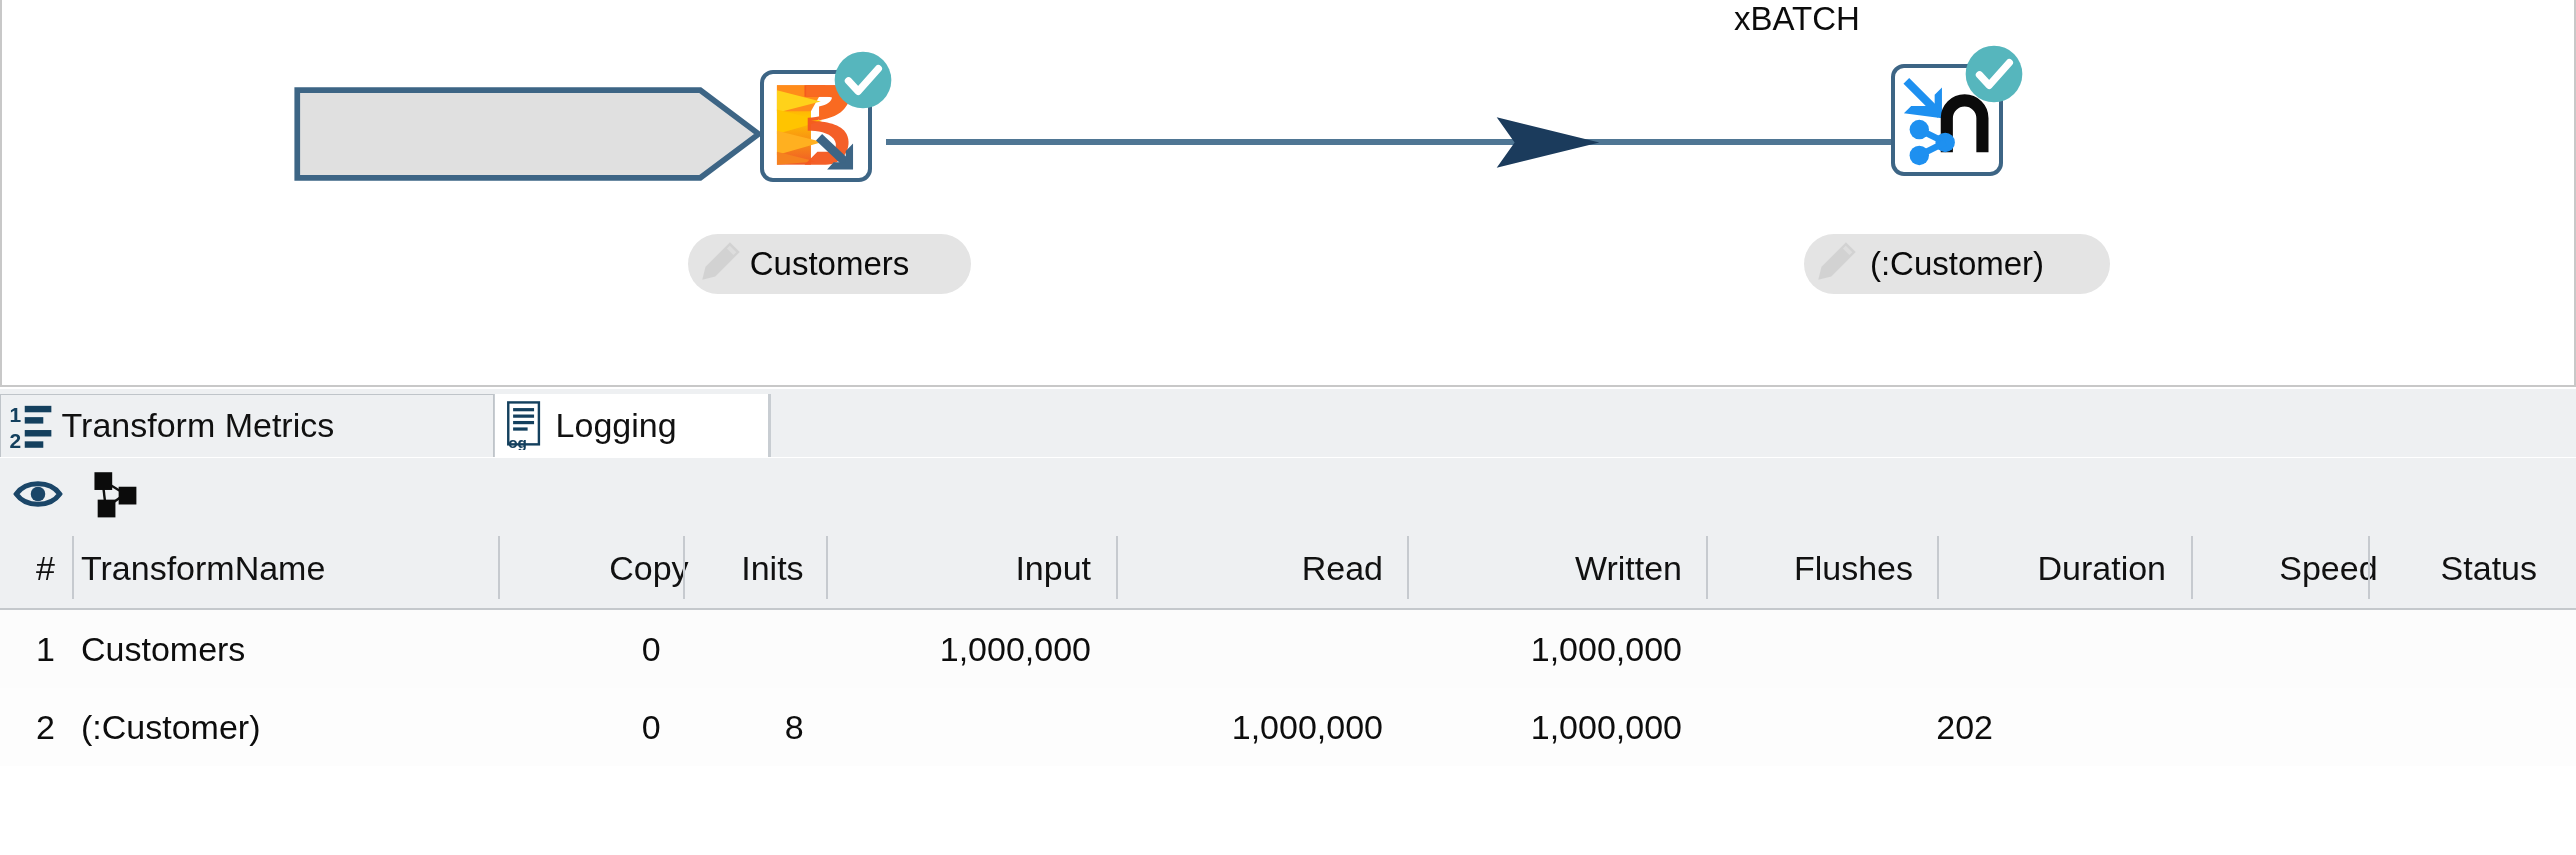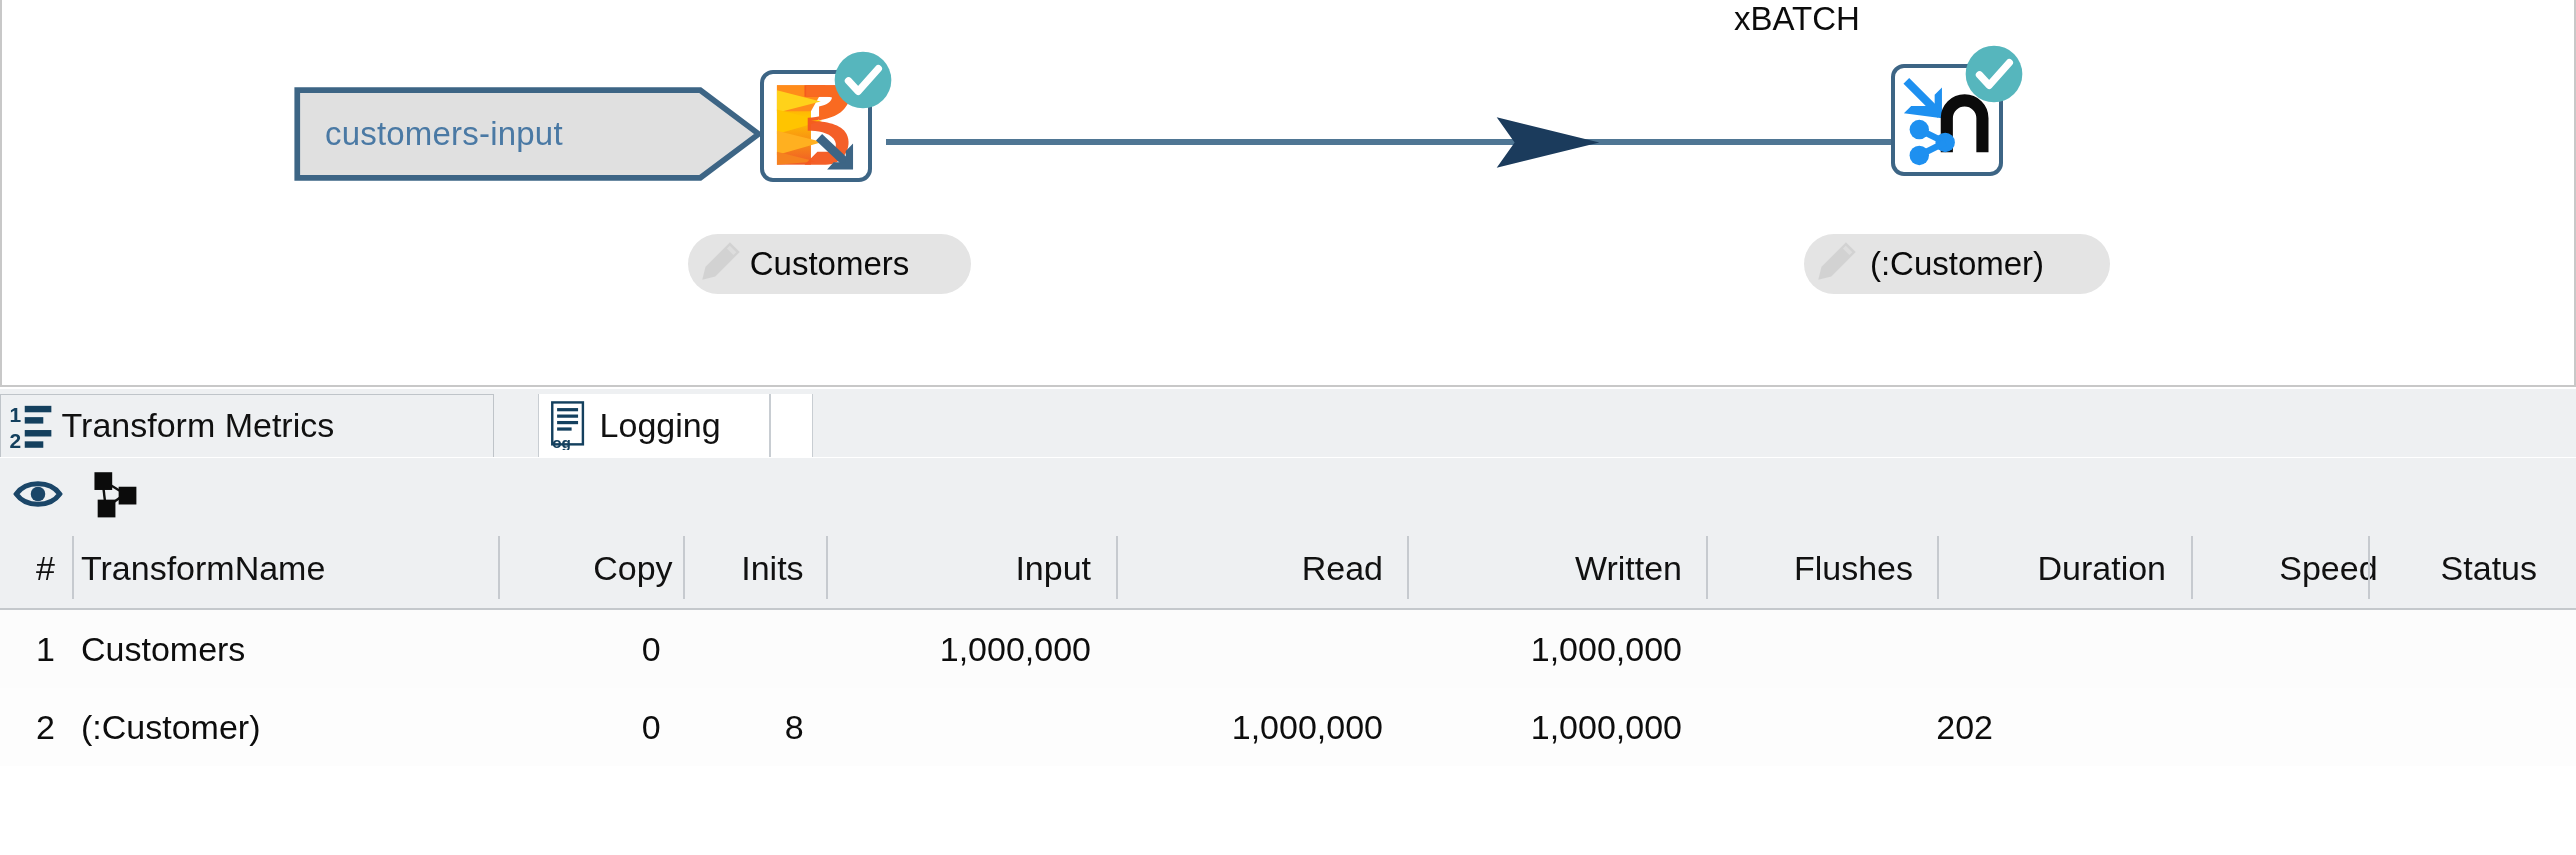--- a/index.html
+++ b/index.html
@@ -274,21 +274,20 @@
     <div class="hop-arrow" style="left:1495px; top:114px;">
       <svg width="106" height="57" viewBox="0 0 130 70">
         <path d="M2 4 L128 35 L2 66 L24 35 Z" fill="#1b3b5c"></path>
       </svg>
     </div>
 
     <div class="input-shape">
       <svg width="468" height="98" viewBox="0 0 576 120">
         <path d="M4 6 L500 6 L572 60 L500 114 L4 114 Z" fill="#e0e0e0" stroke="#3d6585" stroke-width="7" stroke-linejoin="miter"></path>
       </svg>
-      <div class="ishape-label">customers-input</div>
     </div>
 
     <div class="node" style="left:755px; top:65px;">
       <div class="node-box">
         <div class="node-icon">
           <svg width="102" height="102" viewBox="0 0 126 126">
             <defs>
               <linearGradient id="gy1" x1="0" y1="0" x2="0" y2="1">
                 <stop offset="0%" stop-color="#ff7a18"></stop>
                 <stop offset="40%" stop-color="#ffc400"></stop>
@@ -380,21 +379,21 @@
           <text x="0" y="58" font-family="Liberation Sans, sans-serif" font-size="26" fill="#14405e" font-weight="bold">2</text>
           <rect x="19" y="6" width="33" height="8" fill="#14405e"></rect>
           <rect x="19" y="20" width="23" height="8" fill="#14405e"></rect>
           <rect x="19" y="36" width="33" height="8" fill="#14405e"></rect>
           <rect x="19" y="50" width="23" height="8" fill="#14405e"></rect>
         </svg>
       </span>
       <span>Transform Metrics</span>
     </div>
 
-    <div class="tab inactive" style="left:494px; width:275px;margin-left:44px;">
+    <div class="tab inactive" style="left:494px; width:275px;">
       <span class="tab-icon">
         <svg width="46" height="50" viewBox="0 0 56 62" style="font-size:42px">
           <rect x="6" y="3" width="38" height="52" fill="#ffffff" stroke="#14405e" stroke-width="3"></rect>
           <rect x="12" y="10" width="26" height="4" fill="#14405e"></rect>
           <rect x="12" y="18" width="26" height="4" fill="#14405e"></rect>
           <rect x="12" y="26" width="26" height="4" fill="#14405e"></rect>
           <rect x="12" y="34" width="18" height="4" fill="#14405e"></rect>
           <text x="6" y="59" font-family="Liberation Sans, sans-serif" font-size="19" fill="#14405e" font-weight="bold">og</text>
         </svg>
       </span>
@@ -423,21 +422,21 @@
     </div>
   </div>
 
   <div class="grid">
 
     <div class="grid-head">
       <div class="hcell al-right" style="left:0px;    width:63px;  padding-right:8.1px;">#</div>
       <div class="hsep" style="left:72px;"></div>
       <div class="hcell al-left" style="left:81px;  width:407px;">TransformName</div>
       <div class="hsep" style="left:498px;"></div>
-      <div class="hcell al-right" style="left:510px;  width:174px; padding-right:11.4px;">Copy</div>
+      <div class="hcell al-right" style="left:526px;  width:174px; padding-right:11.4px;">Copy</div>
       <div class="hsep" style="left:683px;"></div>
       <div class="hcell al-right" style="left:683px;  width:132px; padding-right:11.4px;">Inits</div>
       <div class="hsep" style="left:826px;"></div>
       <div class="hcell al-right" style="left:826px; width:278px; padding-right:13px;">Input</div>
       <div class="hsep" style="left:1116px;"></div>
       <div class="hcell al-right" style="left:1116px; width:280px; padding-right:13px;">Read</div>
       <div class="hsep" style="left:1407px;"></div>
       <div class="hcell al-right" style="left:1407px; width:288px; padding-right:13px;text-align:center;">Written</div>
       <div class="hsep" style="left:1706px;"></div>
       <div class="hcell al-right" style="left:1706px; width:220px; padding-right:13px;">Flushes</div>

